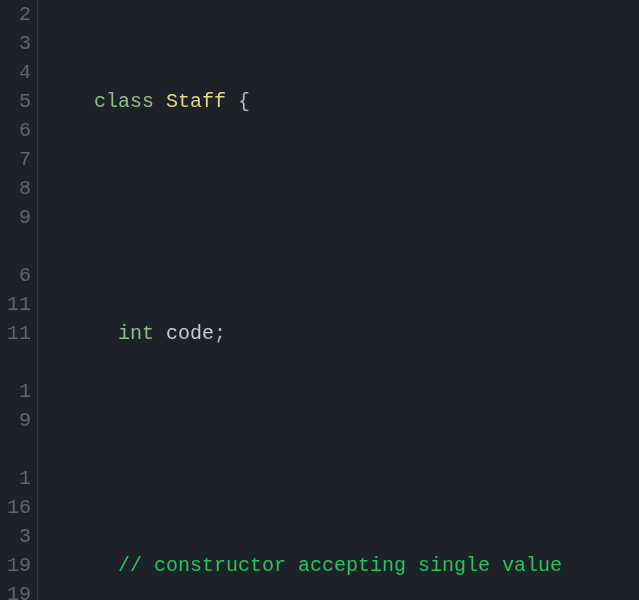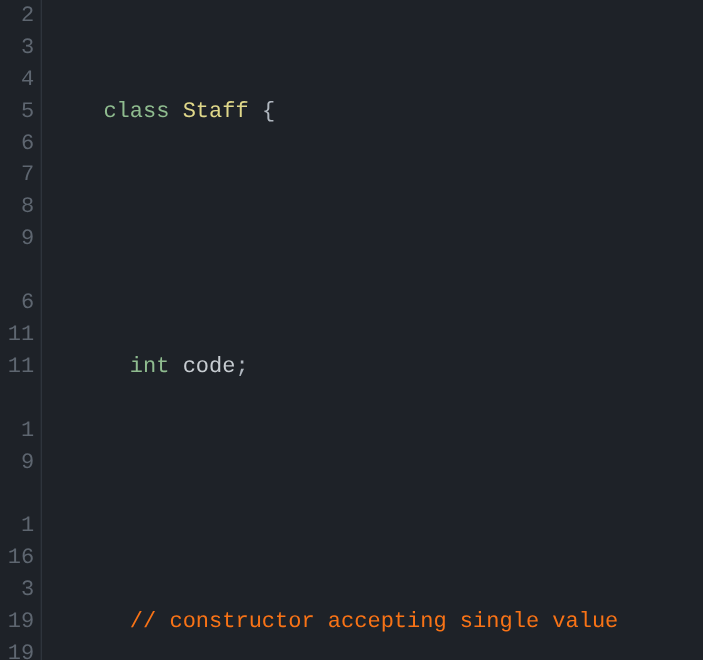--- a/index.html
+++ b/index.html
@@ -32,21 +32,21 @@
   .code {
     padding-left: 8px;
     white-space: pre;
     position: relative;
     flex: 1;
   }
   .codeline { height: 29px; }
   .tok-keyword  { color: #8fbc8f; }
   .tok-type     { color: #e0d88a; }
   .tok-ident    { color: #c7ccd1; }
-  .tok-comment  { color: #f97316; text-align: center; }
+  .tok-comment  { color: #22c55e; text-align: center; }
   .tok-punct    { color: #b0b7bf; }
   .tok-brace    { color: #b0b7bf; }
 </style>
 </head>
 <body>
 
 <div class="editor">
   <div class="gutter">
     <div class="ln">2</div>
     <div class="ln">3</div>

